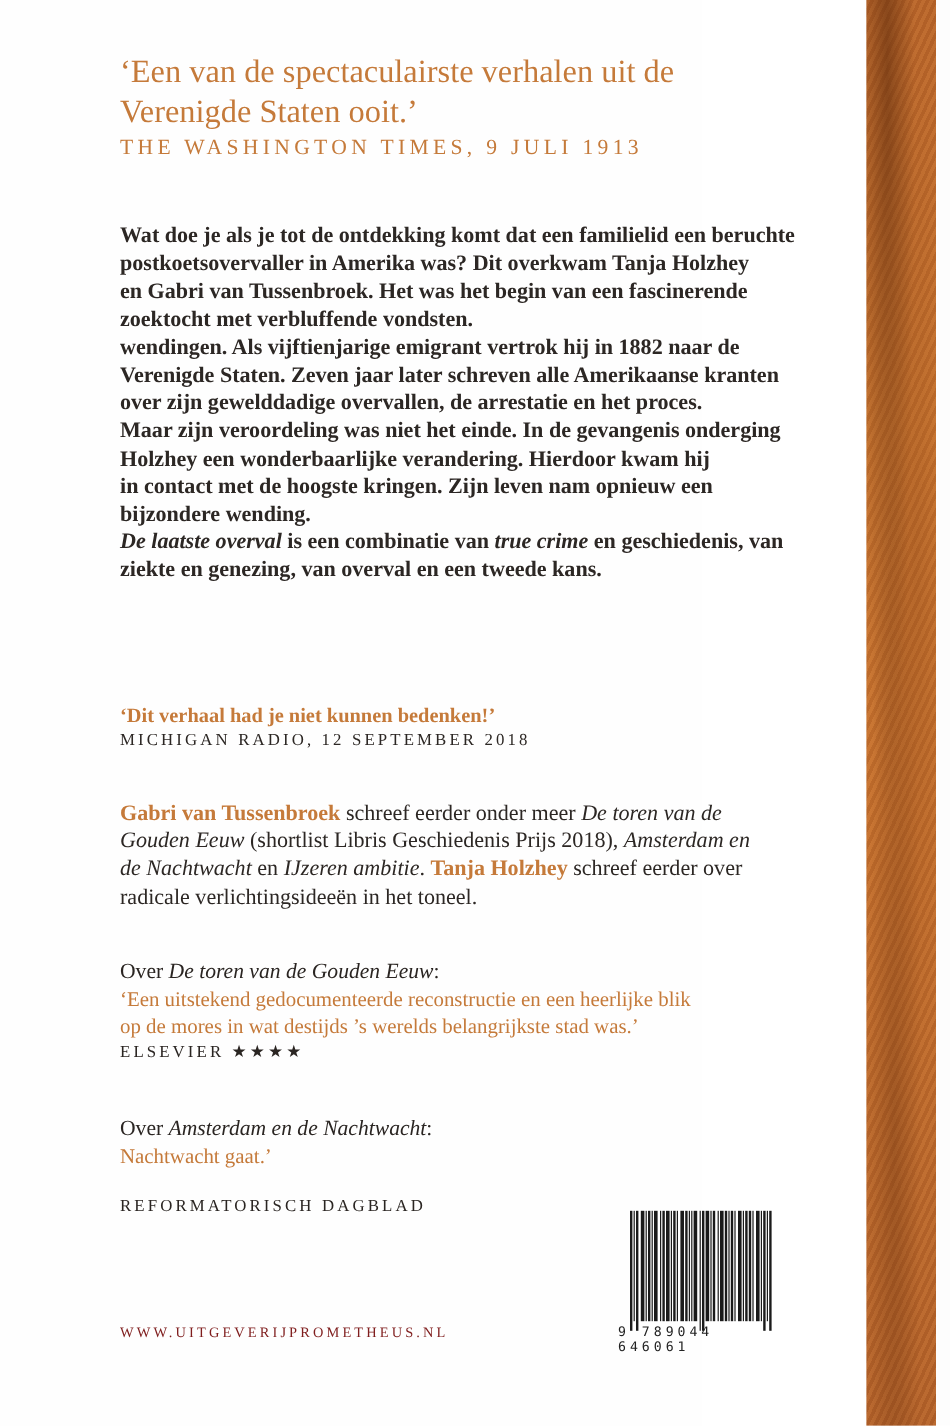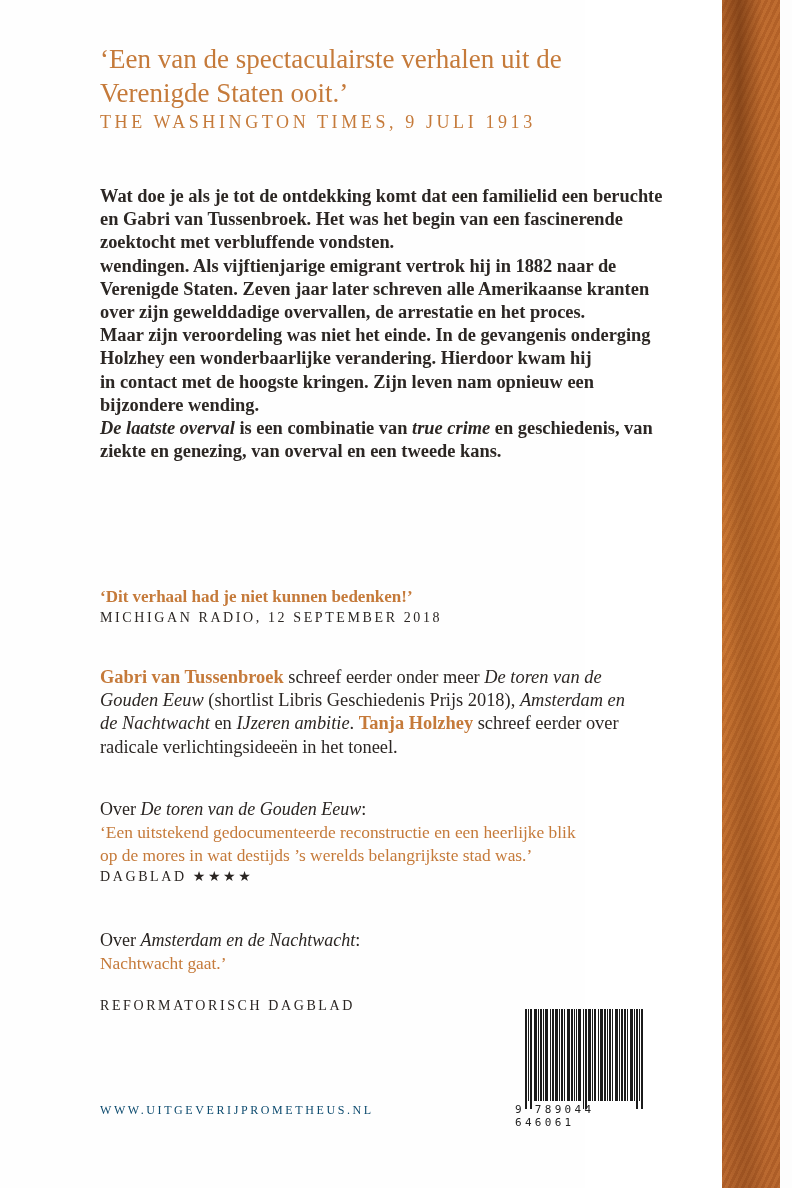--- a/index.html
+++ b/index.html
@@ -48,21 +48,21 @@
   .over1 { position: absolute; top: 798px; left: 0; font-size: 18px; line-height: 22px; }
   .quote3 { position: absolute; top: 821px; left: 0; font-size: 17.4px; line-height: 22.6px; color: #c57a3a; white-space: nowrap; }
   .source3 { position: absolute; top: 868px; left: 0; font-size: 14px; letter-spacing: 2.6px; }
 
   .over2 { position: absolute; top: 929px; left: 0; font-size: 18px; line-height: 22px; }
   .quote4 { position: absolute; top: 952px; left: 0; font-size: 17.4px; line-height: 22.6px; color: #c57a3a; white-space: nowrap; }
   .source4 { position: absolute; top: 998px; left: 0; font-size: 14px; letter-spacing: 2.6px; }
 
   .website {
     position: absolute; top: 1103px; left: 0;
-    font-size: 12px; letter-spacing: 2.6px; color: #0c4a6e;
+    font-size: 12px; letter-spacing: 2.6px; color: #7f1d1d;
   }
 
   .barcode { position: absolute; left: 515px; top: 1005px; width: 148px; height: 115px; }
   .bars { position: absolute; left: 10px; top: 4px; width: 136px; height: 100px; display: flex; align-items: flex-start; }
   .bars span { display: block; height: 92px; background: #1b1b1b; margin-right: 1.2px; }
   .bars span.g { height: 100px; }
   .isbn { position: absolute; left: 0; top: 98px; font-family: "DejaVu Sans Mono", monospace; font-size: 11px; color: #222; letter-spacing: 3.3px; background: transparent; }
 </style>
 </head>
 <body>
@@ -71,20 +71,21 @@
   <div class="content">
 
     <div class="top-quote">
       <div>‘Een van de spectaculairste verhalen uit de</div>
       <div>Verenigde Staten ooit.’</div>
     </div>
     <div class="top-source">THE WASHINGTON TIMES, 9 JULI 1913</div>
 
     <div class="body-text">
       <p>Wat doe je als je tot de ontdekking komt dat een familielid een beruchte</p>
+      <p>postkoetsovervaller in Amerika was? Dit overkwam Tanja Holzhey</p>
       <p>en Gabri van Tussenbroek. Het was het begin van een fascinerende</p>
       <p>zoektocht met verbluffende vondsten.</p>
       <p>wendingen. Als vijftienjarige emigrant vertrok hij in 1882 naar de</p>
       <p>Verenigde Staten. Zeven jaar later schreven alle Amerikaanse kranten</p>
       <p>over zijn gewelddadige overvallen, de arrestatie en het proces.</p>
       <p>Maar zijn veroordeling was niet het einde. In de gevangenis onderging</p>
       <p>Holzhey een wonderbaarlijke verandering. Hierdoor kwam hij</p>
       <p>in contact met de hoogste kringen. Zijn leven nam opnieuw een</p>
       <p>bijzondere wending.</p>
       <p><em>De laatste overval</em><span> is een combinatie van </span><em>true crime</em><span> en geschiedenis, van</span></p>
@@ -99,21 +100,21 @@
       <p><em>Gouden Eeuw</em><span> (shortlist Libris Geschiedenis Prijs 2018), </span><em>Amsterdam en</em></p>
       <p><em>de Nachtwacht</em><span> en </span><em>IJzeren ambitie</em><span>. </span><span class="name">Tanja Holzhey</span><span> schreef eerder over</span></p>
       <p>radicale verlichtingsideeën in het toneel.</p>
     </div>
 
     <div class="over1"><span>Over </span><em>De toren van de Gouden Eeuw</em><span>:</span></div>
     <div class="quote3">
       <div>‘Een uitstekend gedocumenteerde reconstructie en een heerlijke blik</div>
       <div>op de mores in wat destijds ’s werelds belangrijkste stad was.’</div>
     </div>
-    <div class="source3">DAGBLAD ★★★★</div>
+    <div class="source3">ELSEVIER ★★★★</div>
 
     <div class="over2"><span>Over </span><em>Amsterdam en de Nachtwacht</em><span>:</span></div>
     <div class="quote4">
       <div>Nachtwacht gaat.’</div>
     </div>
     <div class="source4">REFORMATORISCH DAGBLAD</div>
 
     <div class="website">WWW.UITGEVERIJPROMETHEUS.NL</div>
   </div>
 

